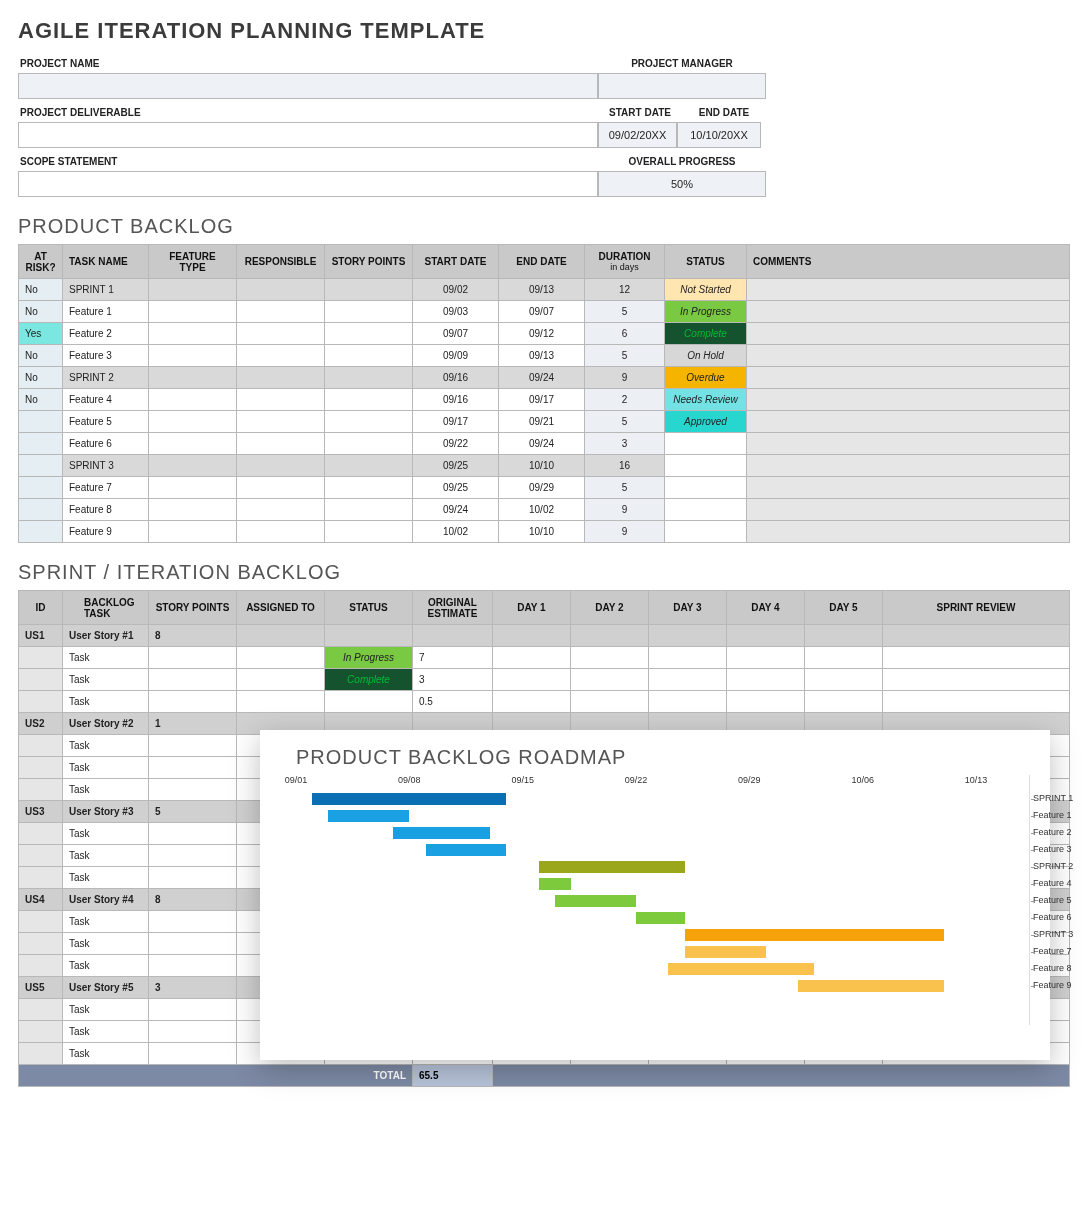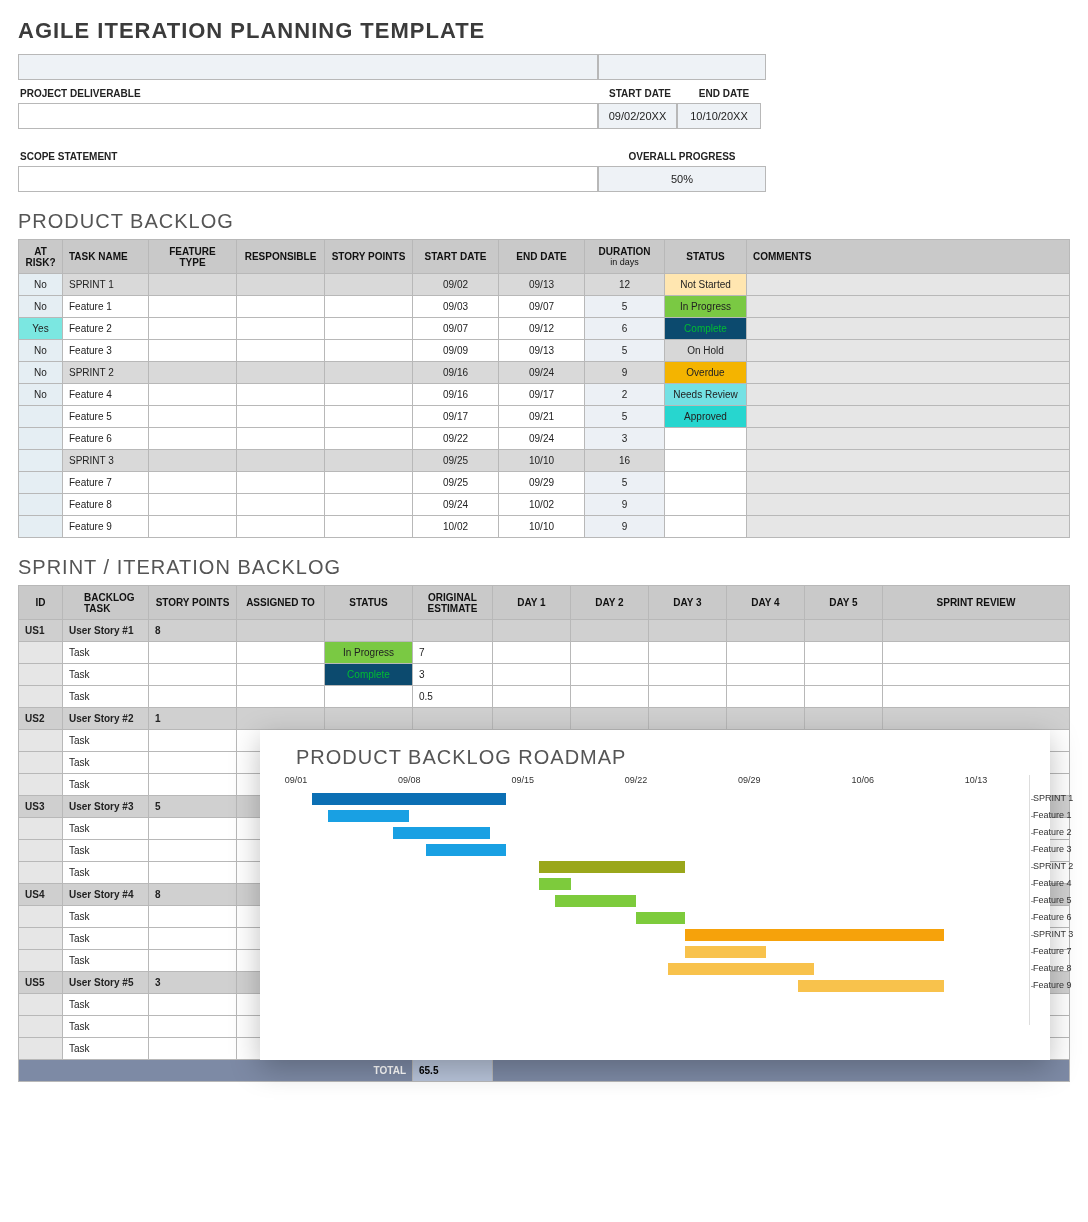--- a/index.html
+++ b/index.html
@@ -38,31 +38,31 @@
   }
   .form-box.white { background:#fff; }
 
   table { border-collapse: collapse; width: 100%; table-layout: fixed; }
   th, td { border:1px solid #b8b8b8; font-size:10px; padding:4px 6px; }
   th { background:#c9c9c9; text-align:center; font-weight:700; color:#111; height:34px; }
   th small { display:block; font-weight:400; font-size:9px; }
 
   
   .pb td { height:22px; }
-  .pb .risk { text-align:center; background:#e5eef3; }
+  .pb .risk { background:#e5eef3; }
   .pb .risk.yes { background:#7be7e1; }
   .pb .center { text-align:center;margin-top:32px; }
   .pb .dur { text-align:center; background:#ecf0f5; }
   .pb .greycell { background:#d9d9d9; }
   .pb .commentcell { background:#e6e6e6; }
 
-  .status-cell { text-align:center; }
+  .status-cell { text-align:center;font-style:italic; }
   .st-notstarted   { background:#ffe6b0; }
   .st-inprogress   { background:#7ac943; }
-  .st-complete     { background:#0c4a6e; color:#0b3; }
+  .st-complete     { background:#14532d; color:#0b3; }
   .st-onhold       { background:#d7d7d7; }
   .st-overdue      { background:#f4b400; }
   .st-needsreview  { background:#74e1e4; }
   .st-approved     { background:#27d6cf; }
 
   
   .sb td { height:22px; }
   .sb .idcell { background:#e6e6e6; font-weight:400; }
   .sb .storyrow td { background:#d0d0d0; font-weight:700; }
   .sb .storyrow td.idcell { background:#cfcfcf; }
@@ -89,40 +89,48 @@
   .gantt .rowlbl { position:absolute; right:-64px; font-size:9px; color:#333; width:60px; }
   .gantt .tick   { position:absolute; right:-6px; height:1px; width:4px; background:#999; }
 </style>
 </head>
 <body>
 
 <h1 class="page-title">AGILE ITERATION PLANNING TEMPLATE</h1>
 
 <div style="width:748px;">
   <div class="form-row">
+    <div style="width:580px;">
+        <div class="form-label">PROJECT NAME</div>
+      </div>
+    <div style="width:168px; text-align:center;">
+        <div class="form-label">PROJECT MANAGER</div>
+      </div>
+  </div>
+  <div class="form-row">
     <div class="form-box" style="width:580px;"></div>
     <div class="form-box" style="width:168px;"></div>
   </div>
   <div class="form-row" style="margin-top:4px;">
     <div style="width:580px;">
         <div class="form-label">PROJECT DELIVERABLE</div>
       </div>
     <div style="width:84px; text-align:center;">
         <div class="form-label">START DATE</div>
       </div>
     <div style="width:84px; text-align:center;">
         <div class="form-label">END DATE</div>
       </div>
   </div>
   <div class="form-row">
     <div class="form-box white" style="width:580px;"></div>
     <div class="form-box" style="width:79px;">09/02/20XX</div>
     <div class="form-box" style="width:84px;">10/10/20XX</div>
   </div>
-  <div class="form-row" style="margin-top:18px;">
+  <div class="form-row" style="margin-top:4px;">
     <div style="width:580px;">
         <div class="form-label">SCOPE STATEMENT</div>
       </div>
     <div style="width:168px; text-align:center;">
         <div class="form-label">OVERALL PROGRESS</div>
       </div>
   </div>
   <div class="form-row">
     <div class="form-box white" style="width:580px;"></div>
     <div class="form-box" style="width:168px;">50%</div>

